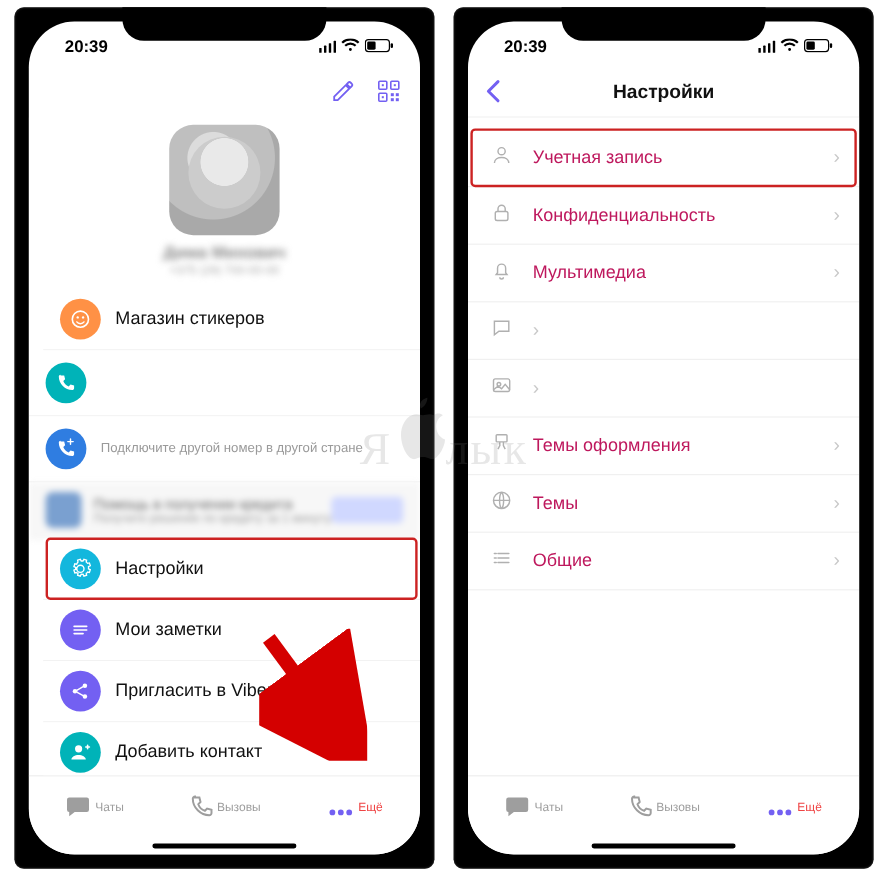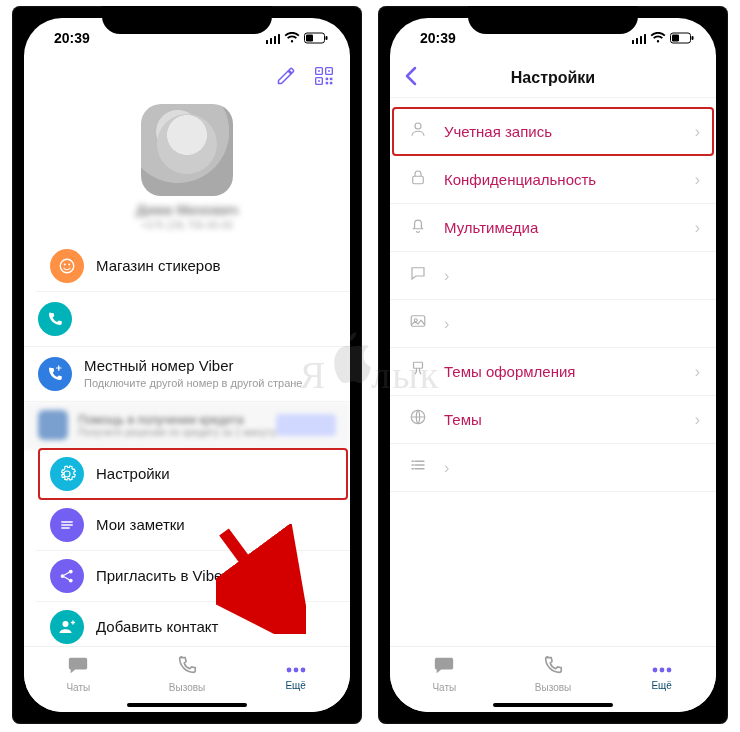--- a/index.html
+++ b/index.html
@@ -142,24 +142,24 @@
 
   
   .tabbar {
     height: 66px;
     border-top:1px solid #eee;
     background:#fff;
     display:flex;
     padding-bottom:12px;
   }
   .tab {
-    flex:1; display:flex; flex-direction:column; align-items:center; justify-content:center;
+    flex:1; display:flex; flex-direction:row; align-items:center; justify-content:center;
     gap:2px; color:#9e9e9e;
   }
-  .tab.active { color:#0c4a6e; }
+  .tab.active { color:#ef4444; }
   .tab-ic { font-size:22px; line-height:1; }
   .tab-lbl { font-size:10px; }
   .home-ind { position:absolute; bottom:5px; left:50%; transform:translateX(-50%); width:120px; height:4px; background:#000; border-radius:3px; }
 
   
   .arrow-overlay { position:absolute; right:44px; bottom:78px; pointer-events:none; }
 
   
   .wm {
     position:absolute; left:50%; top:50%; transform:translate(-50%,-50%);
@@ -248,21 +248,20 @@
       </div>
 
       <div class="list-item">
         <div class="li-icon ic-blue">
           <svg width="18" height="18" viewBox="0 0 24 24" fill="#fff">
               <path d="M6 3c-1 0-2 1-2 2 0 8 7 15 15 15 1 0 2-1 2-2v-3l-4-1-2 2c-3-1-5-3-6-6l2-2-1-4H6z"></path>
               <path d="M14 4l6 0M17 1l0 6" stroke="#fff" stroke-width="1.6" stroke-linecap="round"></path>
             </svg>
         </div>
         <div class="li-text">
-          <div class="li-title">Местный номер Viber</div>
           <div class="li-sub">Подключите другой номер в другой стране</div>
         </div>
       </div>
 
       <div class="ad-item">
         <div class="ad-icon"></div>
         <div class="ad-text">
           <div class="ad-t1">Помощь в получении кредита</div>
           <div class="ad-t2">Получите решение по кредиту за 1 минуту</div>
         </div>
@@ -471,20 +470,21 @@
         <span class="slabel">Темы</span>
         <span class="chev">›</span>
       </div>
 
       <div class="sitem">
         <span class="sicon">
           <svg width="18" height="18" viewBox="0 0 24 24" fill="none" stroke="#b0b0b0" stroke-width="1.8" stroke-linecap="round">
               <path d="M4 7h2M8 7h12M4 12h2M8 12h12M4 17h2M8 17h12"></path>
             </svg>
         </span>
+        <span class="slabel">Общие</span>
         <span class="chev">›</span>
       </div>
     </div>
 
     <div class="tabbar">
       <div class="tab">
         <span class="tab-ic">
           <svg width="24" height="22" viewBox="0 0 24 24" fill="#9e9e9e">
               <path d="M4 4h16a2 2 0 012 2v9a2 2 0 01-2 2H9l-5 4v-4a2 2 0 01-2-2V6a2 2 0 012-2z"></path>
             </svg>

